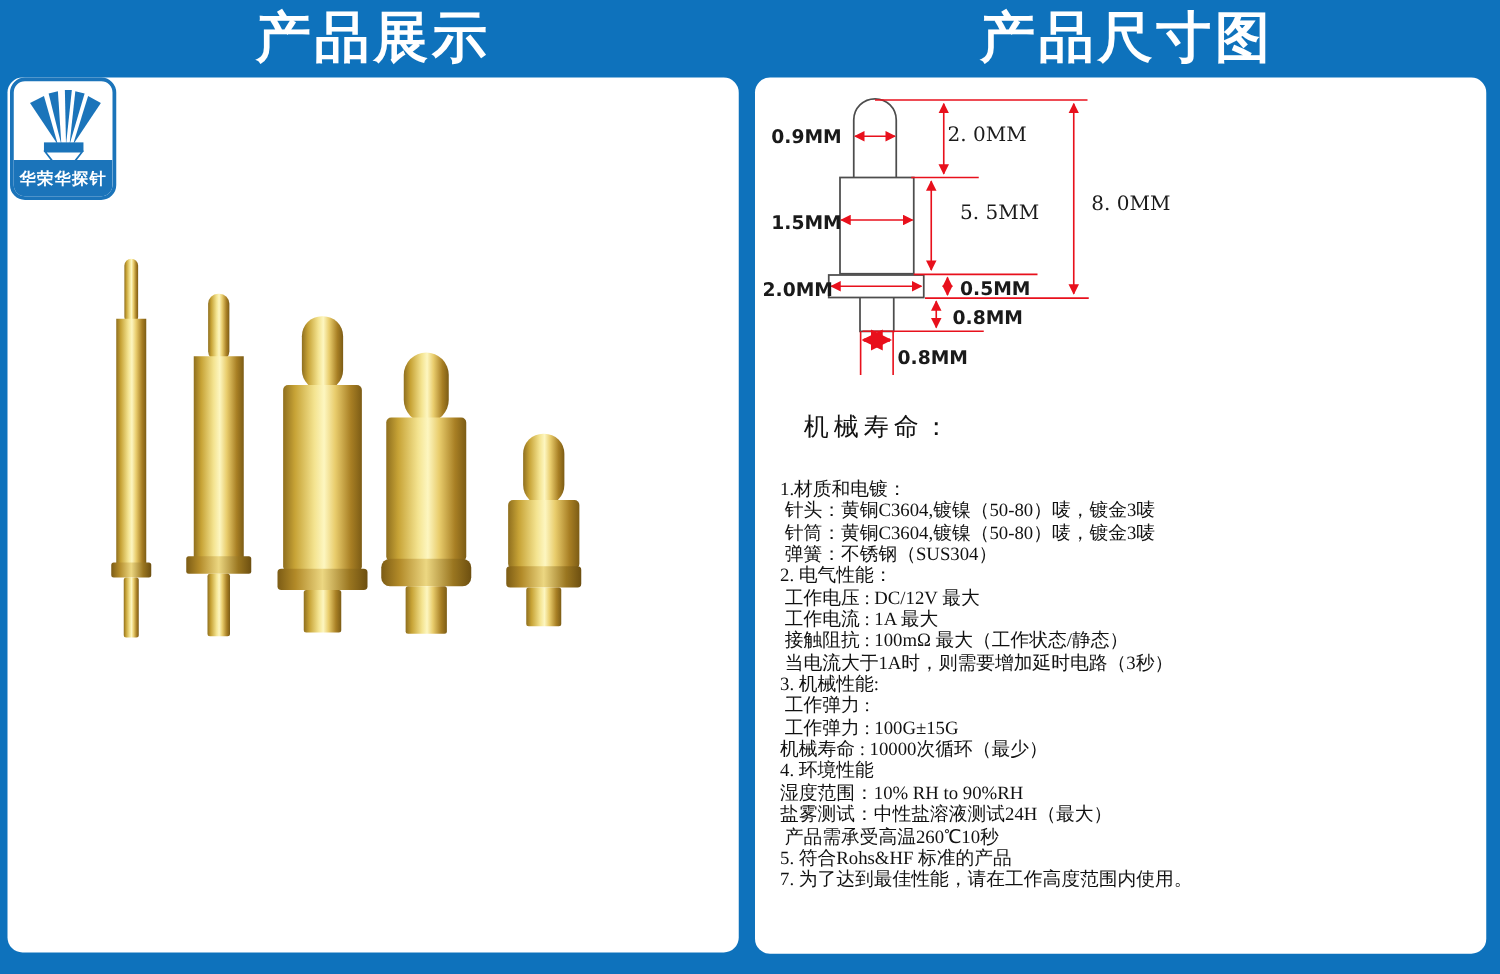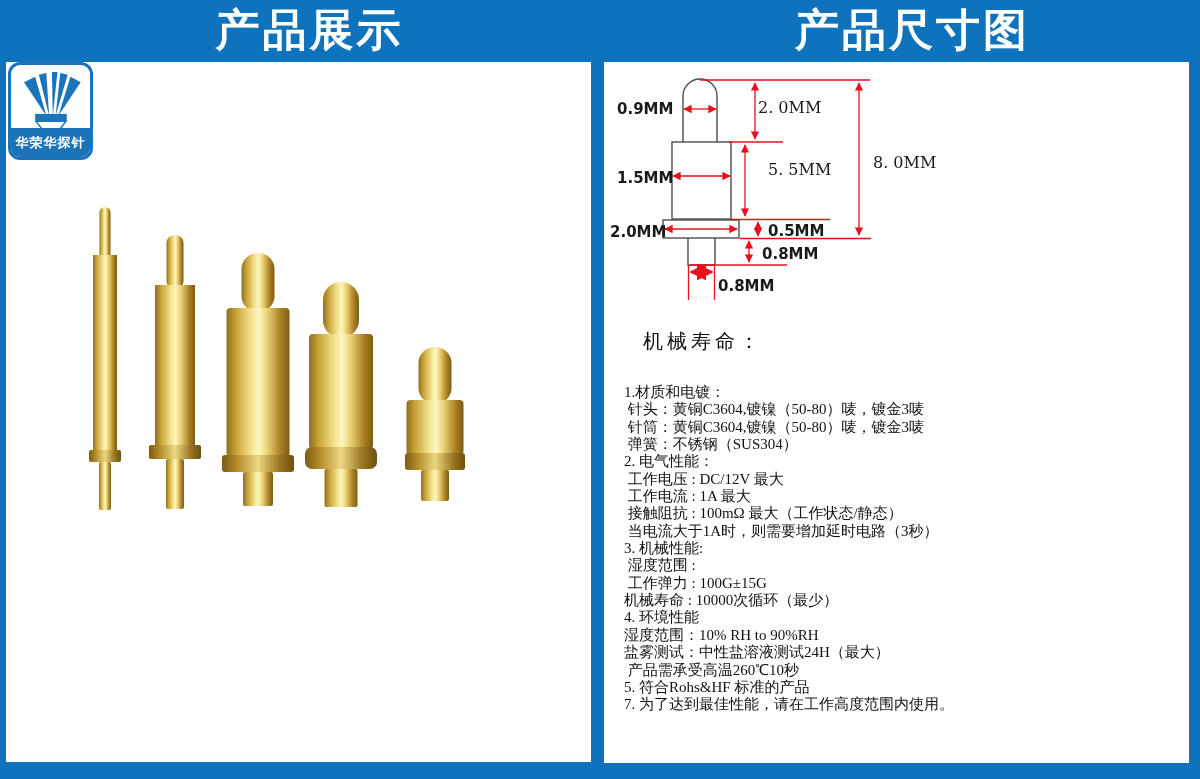--- a/index.html
+++ b/index.html
@@ -3,26 +3,26 @@
 <meta charset="utf-8">
 <style>
   html,body{margin:0;padding:0;}
   body{
     width:1200px;height:779px;position:relative;overflow:hidden;
     background:#0e72bc;
     font-family:"Liberation Sans",sans-serif;
   }
   .panel-header{
     position:absolute;top:0;height:60px;display:flex;align-items:center;justify-content:center;
-    color:#ffffff;font-size:44px;font-weight:bold;letter-spacing:3px;padding-left:11px;
+    color:#ffffff;font-size:44px;font-weight:bold;letter-spacing:3px;
   }
   .panel-header.left{left:0;width:597px;}
   .panel-header.right{left:603px;width:597px;}
   .white-panel{
-    position:absolute;background:#ffffff;
+    position:absolute;background:#ffffff;border-radius:12px;
   }
   #left-white{left:6px;top:62px;width:585px;height:700px;}
   #right-white{left:604px;top:62px;width:585px;height:701px;}
 
   
   .logo{
     position:absolute;left:2px;top:0px;width:85px;height:98px;
     background:#ffffff;border:3px solid #1b74ba;border-radius:12px;
     overflow:hidden;box-sizing:border-box;
   }
@@ -186,21 +186,21 @@
     <div class="spec-line">1.材质和电镀：</div>
     <div class="spec-line"> 针头：黄铜C3604,镀镍（50-80）唛，镀金3唛</div>
     <div class="spec-line"> 针筒：黄铜C3604,镀镍（50-80）唛，镀金3唛</div>
     <div class="spec-line"> 弹簧：不锈钢（SUS304）</div>
     <div class="spec-line">2. 电气性能：</div>
     <div class="spec-line"> 工作电压 : DC/12V 最大</div>
     <div class="spec-line"> 工作电流 : 1A 最大</div>
     <div class="spec-line"> 接触阻抗 : 100mΩ 最大（工作状态/静态）</div>
     <div class="spec-line"> 当电流大于1A时，则需要增加延时电路（3秒）</div>
     <div class="spec-line">3. 机械性能:</div>
-    <div class="spec-line"> 湿度范围 :</div>
+    <div class="spec-line"> 工作弹力 :</div>
     <div class="spec-line"> 工作弹力 : 100G±15G</div>
     <div class="spec-line">机械寿命 : 10000次循环（最少）</div>
     <div class="spec-line">4. 环境性能</div>
     <div class="spec-line">湿度范围：10% RH to 90%RH</div>
     <div class="spec-line">盐雾测试：中性盐溶液测试24H（最大）</div>
     <div class="spec-line"> 产品需承受高温260℃10秒</div>
     <div class="spec-line">5. 符合Rohs&amp;HF 标准的产品</div>
     <div class="spec-line">7. 为了达到最佳性能，请在工作高度范围内使用。</div>
   </div>
 </div>

